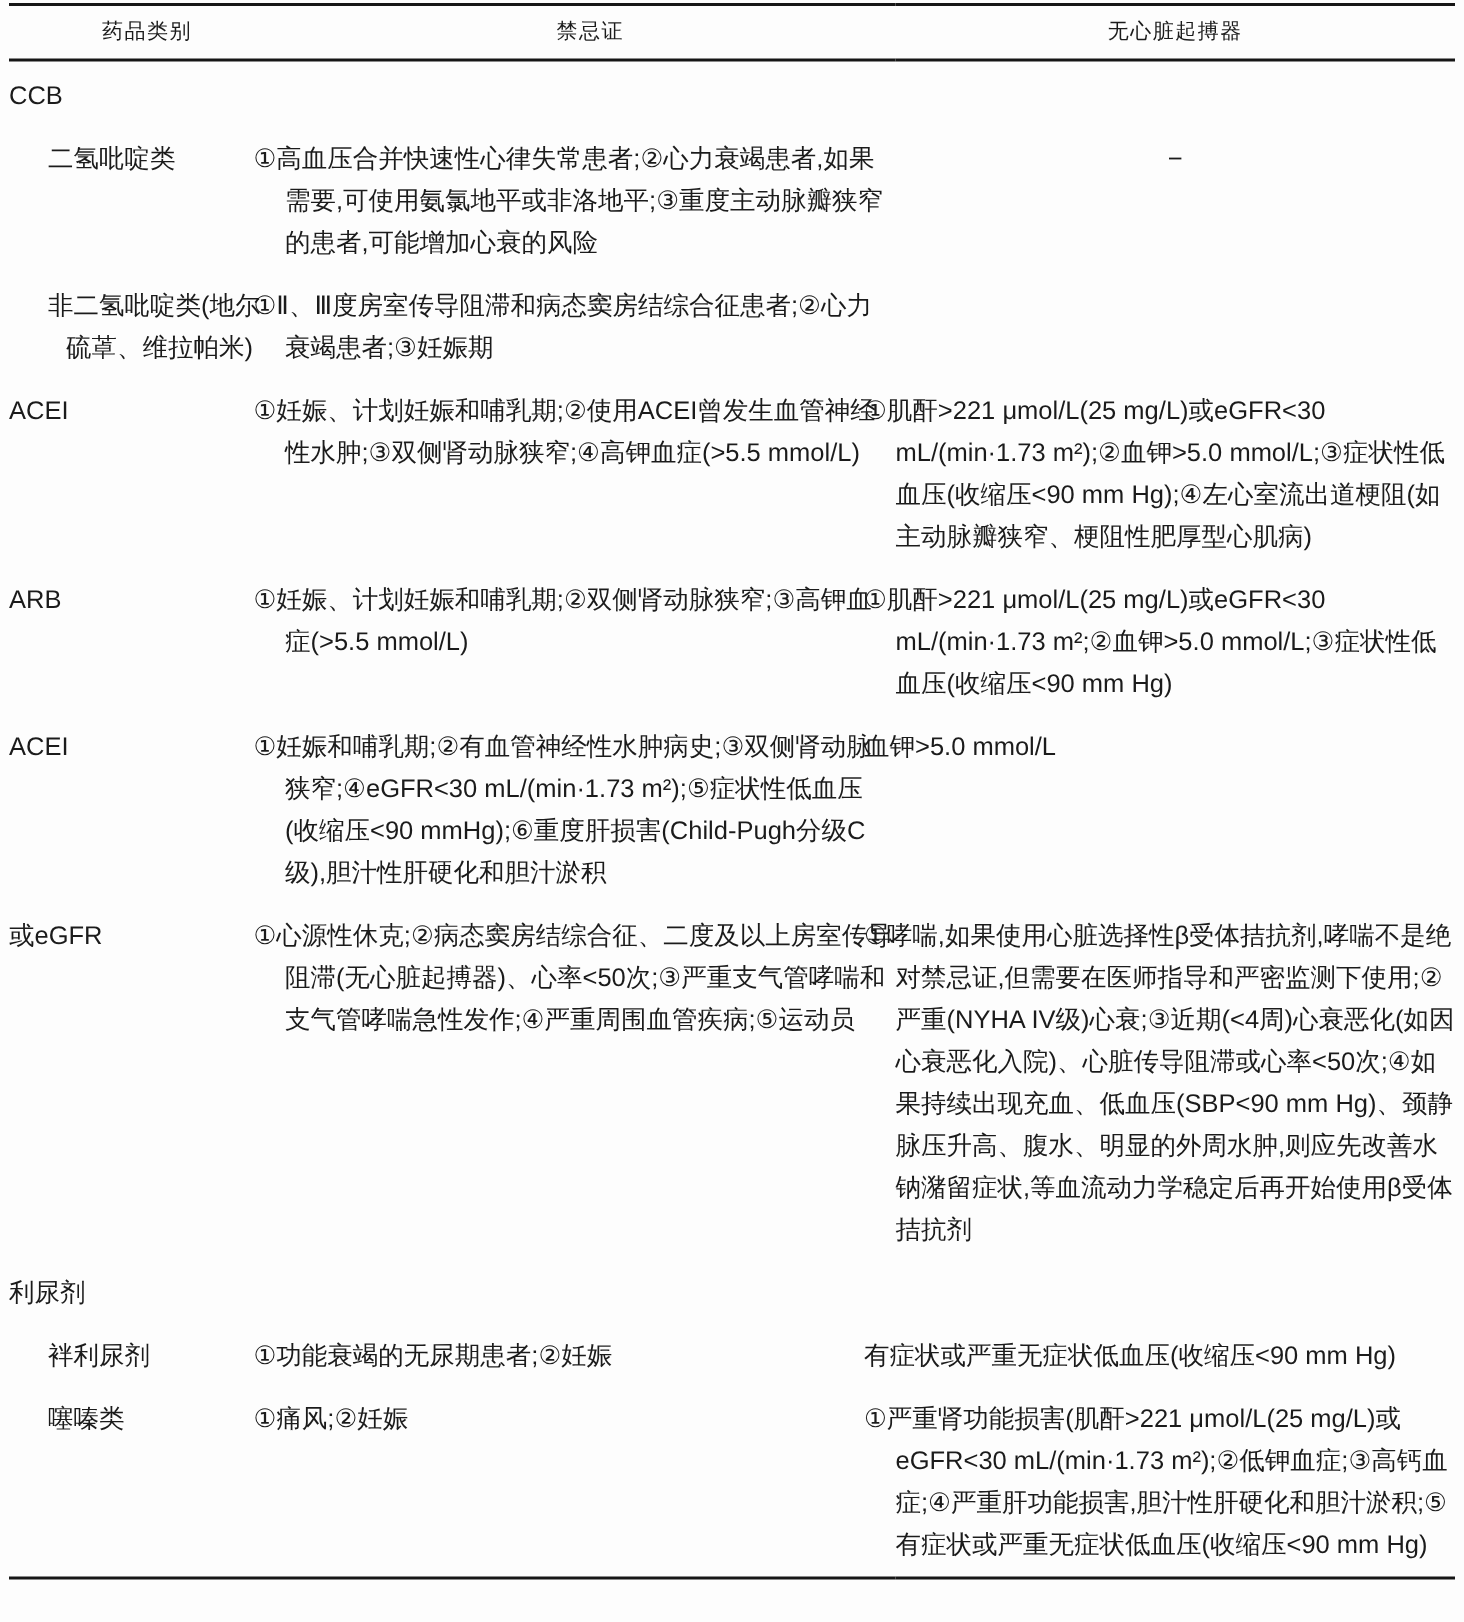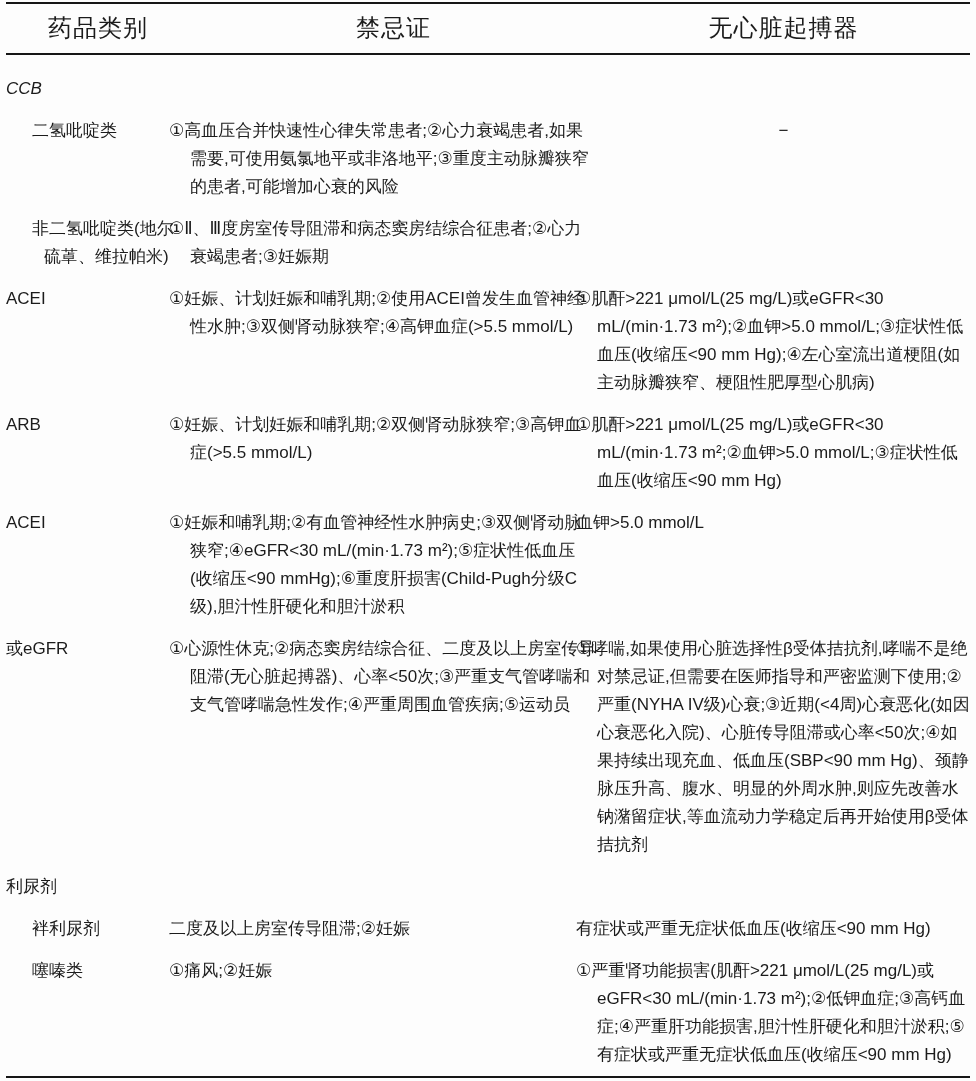--- a/index.html
+++ b/index.html
@@ -17,35 +17,35 @@
     overflow: hidden;
   }
   table.tbl {
     width: 100%;
     border-collapse: collapse;
     table-layout: fixed;
     border-top: 2.5px solid #161616;
   }
   table.tbl thead th {
     font-weight: normal;
-    font-size: 24px;
+    font-size: 14px;
     padding: 8px 0 9px 0;
     border-bottom: 2px solid #161616;
     letter-spacing: 1px;
   }
   table.tbl tbody {
     border-bottom: 2px solid #161616;
   }
   table.tbl tbody td {
     vertical-align: top;
     font-size: 17px;
     line-height: 28px;
     padding: 7px 0 7px 0;
   }
-  table.tbl tbody tr.first td { padding-top: 20px; font-style: italic; }
+  table.tbl tbody tr.first td { padding-top: 9px; }
   td.c1 { padding-left: 6px;  padding-right: 6px; }
   td.c1.sub { padding-left: 38px; text-indent: -12px; }
   td.c2 { padding-left: 23px; text-indent: -21px; padding-right: 14px; }
   td.c3 { padding-left: 28px; text-indent: -21px; padding-right: 2px; }
   td.c3.center { text-align: center; text-indent: 0; padding-left: 0; }
 </style>
 </head>
 <body>
 
 <div class="page">
@@ -99,21 +99,21 @@
         <td class="c2">①心源性休克;②病态窦房结综合征、二度及以上房室传导阻滞(无心脏起搏器)、心率&lt;50次;③严重支气管哮喘和支气管哮喘急性发作;④严重周围血管疾病;⑤运动员</td>
         <td class="c3">①哮喘,如果使用心脏选择性β受体拮抗剂,哮喘不是绝对禁忌证,但需要在医师指导和严密监测下使用;②严重(NYHA IV级)心衰;③近期(&lt;4周)心衰恶化(如因心衰恶化入院)、心脏传导阻滞或心率&lt;50次;④如果持续出现充血、低血压(SBP&lt;90 mm Hg)、颈静脉压升高、腹水、明显的外周水肿,则应先改善水钠潴留症状,等血流动力学稳定后再开始使用β受体拮抗剂</td>
       </tr>
       <tr>
         <td class="c1">利尿剂</td>
         <td class="c2"></td>
         <td class="c3"></td>
       </tr>
       <tr>
         <td class="c1 sub">袢利尿剂</td>
-        <td class="c2">二度及以上房室传导阻滞;②妊娠</td>
+        <td class="c2">①功能衰竭的无尿期患者;②妊娠</td>
         <td class="c3">有症状或严重无症状低血压(收缩压&lt;90 mm Hg)</td>
       </tr>
       <tr>
         <td class="c1 sub">噻嗪类</td>
         <td class="c2">①痛风;②妊娠</td>
         <td class="c3">①严重肾功能损害(肌酐&gt;221 μmol/L(25 mg/L)或eGFR&lt;30 mL/(min·1.73 m²);②低钾血症;③高钙血症;④严重肝功能损害,胆汁性肝硬化和胆汁淤积;⑤有症状或严重无症状低血压(收缩压&lt;90 mm Hg)</td>
       </tr>
 
     </tbody>
   </table>

